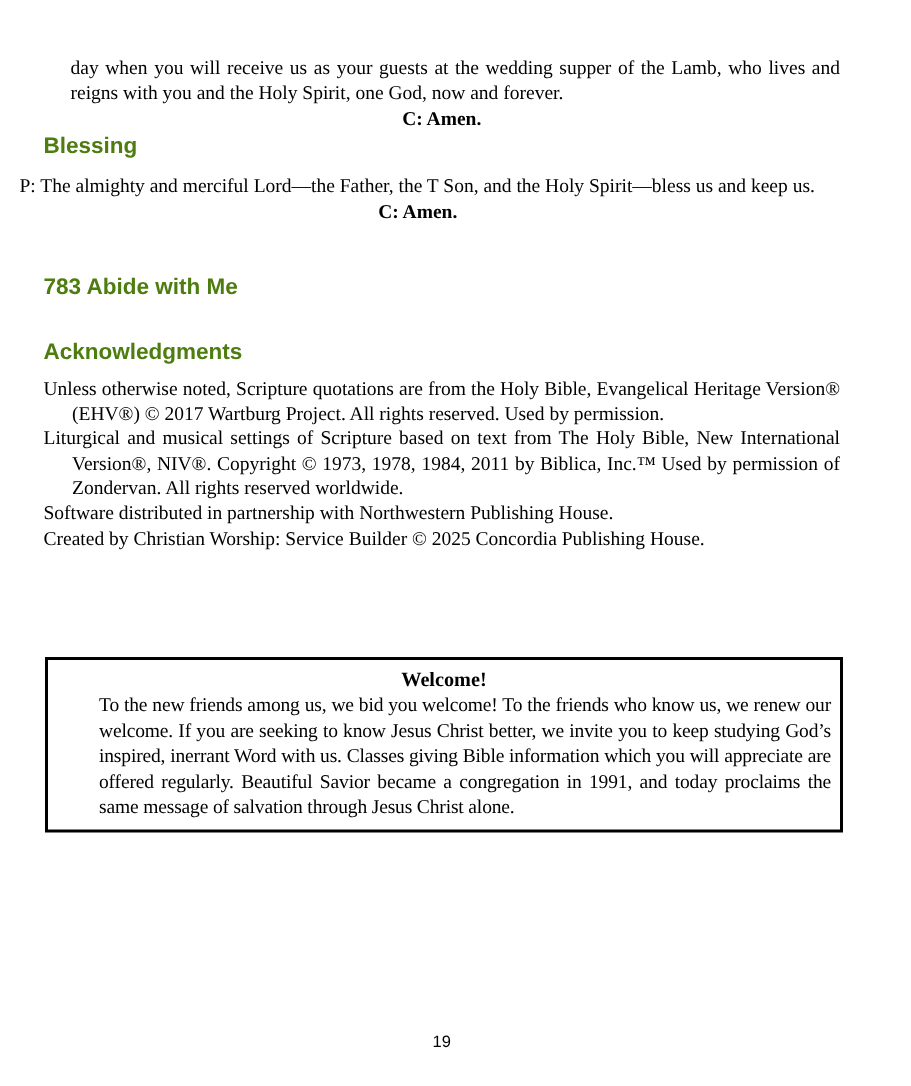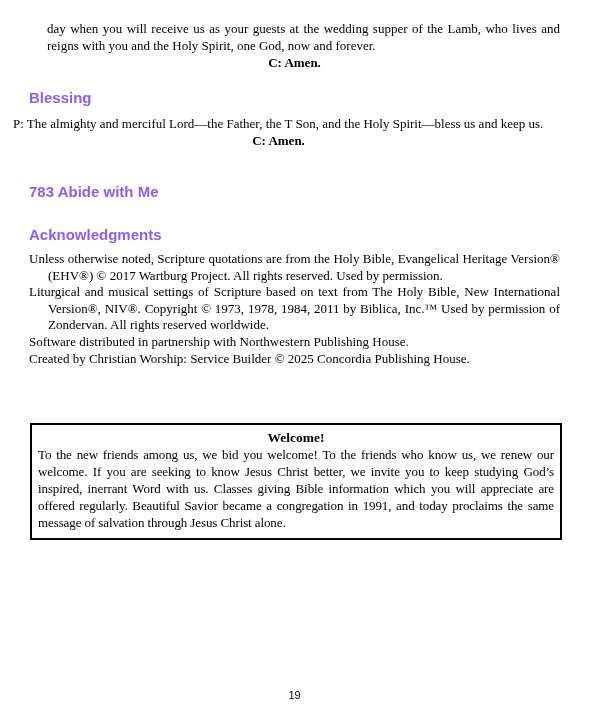--- a/index.html
+++ b/index.html
@@ -42,21 +42,21 @@
     font-weight: bold;
     text-align: center;
   }
 
   .heading {
     font-family: "Liberation Sans", sans-serif;
     font-weight: bold;
     font-size: 15px;
     line-height: 18px;
     margin: 0;
-    color: #8b5cf6;
+    color: #4d7c0f;
   }
 
   .ack-list {
     font-size: 13px;
     line-height: 16.6px;
   }
   .ack-entry {
     text-align: justify;
   }
 
@@ -70,32 +70,33 @@
     text-align: center;
     font-weight: bold;
     font-size: 13.5px;
     line-height: 17px;
   }
   .welcome-body {
     font-size: 13px;
     line-height: 17px;
     text-align: justify;
     letter-spacing: -0.1px;
+    margin-left: 28px;
   }
 
   .page-footer {
     font-family: "Liberation Sans", sans-serif;
     font-size: 11px;
     text-align: center;
   }
 </style>
 </head>
 <body>
 
-<div class="abs body-text" style="left:29px; top:20px; width:531px;">
+<div class="abs body-text" style="left:29px; top:36px; width:531px;">
   <div class="indent-block">day when you will receive us as your guests at the wedding supper of the Lamb, who lives and reigns with you and the Holy Spirit, one God, now and forever.</div>
   <div class="response">C: Amen.</div>
 </div>
 
 <h2 class="abs heading" style="left:29px; top:89px;">Blessing</h2>
 
 <div class="abs body-text" style="left:13px; top:115px; width:531px;">
   <div class="hanging">P: The almighty and merciful Lord—the Father, the T Son, and the Holy Spirit—bless us and keep us.</div>
   <div class="response">C: Amen.</div>
 </div>
@@ -104,18 +105,18 @@
 
 <h2 class="abs heading" style="left:29px; top:226px;">Acknowledgments</h2>
 
 <div class="abs ack-list" style="left:29px; top:251px; width:531px;">
   <div class="ack-entry hanging-ack">Unless otherwise noted, Scripture quotations are from the Holy Bible, Evangelical Heritage Version® (EHV®) © 2017 Wartburg Project. All rights reserved. Used by permission.</div>
   <div class="ack-entry hanging-ack">Liturgical and musical settings of Scripture based on text from The Holy Bible, New International Version®, NIV®. Copyright © 1973, 1978, 1984, 2011 by Biblica, Inc.™ Used by permission of Zondervan. All rights reserved worldwide.</div>
   <div class="ack-entry hanging-ack">Software distributed in partnership with Northwestern Publishing House.</div>
   <div class="ack-entry hanging-ack">Created by Christian Worship: Service Builder © 2025 Concordia Publishing House.</div>
 </div>
 
-<div class="abs welcome-box" style="left:30px; top:423px; width:532px;">
+<div class="abs welcome-box" style="left:30px; top:438px; width:532px;">
   <div class="welcome-title">Welcome!</div>
   <div class="welcome-body">To the new friends among us, we bid you welcome! To the friends who know us, we renew our welcome. If you are seeking to know Jesus Christ better, we invite you to keep studying God’s inspired, inerrant Word with us. Classes giving Bible information which you will appreciate are offered regularly. Beautiful Savior became a congregation in 1991, and today proclaims the same message of salvation through Jesus Christ alone.</div>
 </div>
 
 <div class="abs page-footer" style="left:29px; top:689px; width:531px;">19</div>
 
 </body></html>

